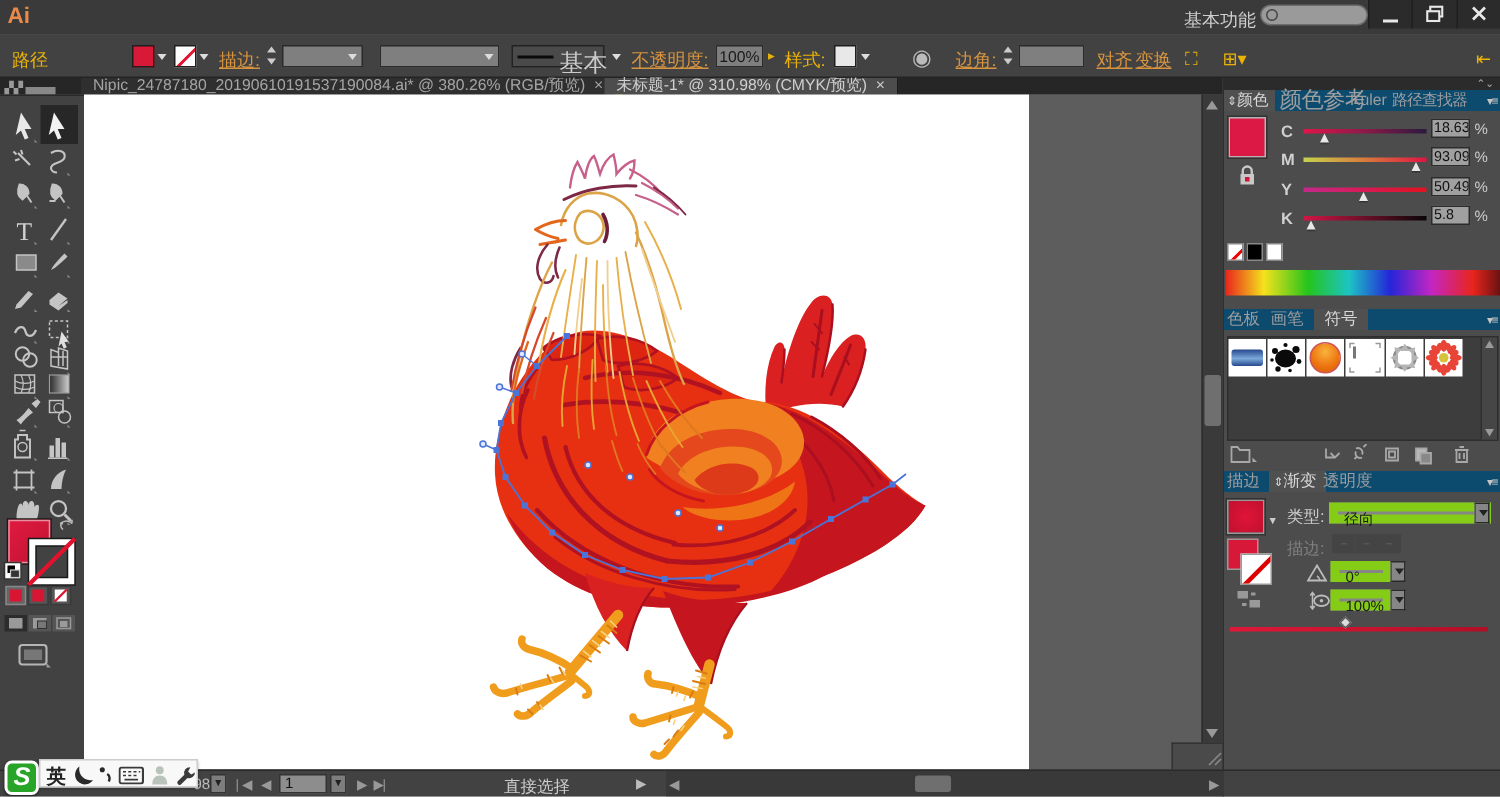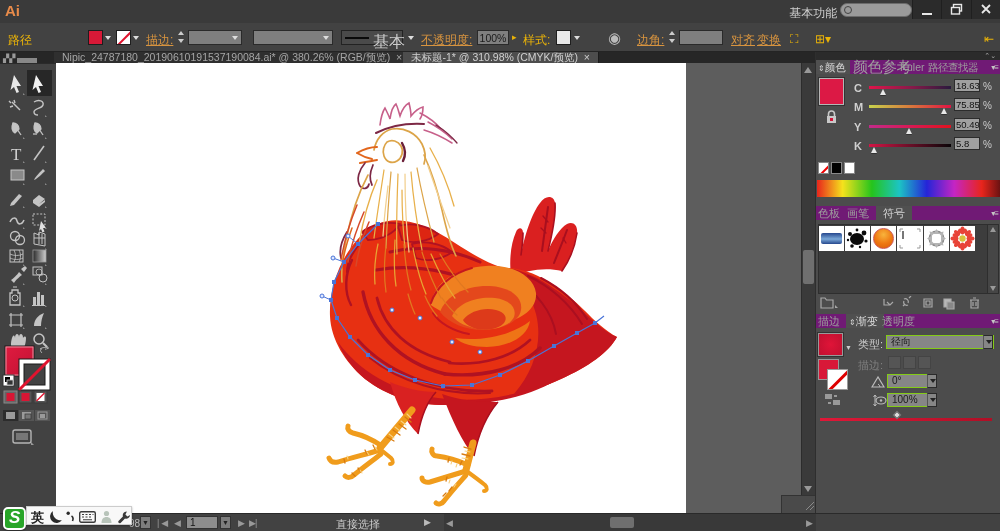--- a/index.html
+++ b/index.html
@@ -33,31 +33,31 @@
 
 #toolbar{position:absolute;left:0;top:63px;width:56px;height:450px;background:#424242;border-top:1px solid #2a2a2a}
 
 #artboard{position:absolute;left:56px;top:63px;width:630px;height:450px;background:#ffffff}
 #paste-r{position:absolute;left:686px;top:63px;width:115px;height:450px;background:#5d5d5d}
 #vscroll{position:absolute;left:801px;top:63px;width:14px;height:450px;background:#3a3a3a;border-left:1px solid #2c2c2c}
 #vthumb{position:absolute;left:803px;top:250px;width:11px;height:34px;background:#6f6f6f;border-radius:2px}
 .scar{position:absolute;width:0;height:0}
 
 #rpanel{position:absolute;left:815px;top:52px;width:185px;height:479px;background:#4c4c4c;border-left:1px solid #2e2e2e}
-.ptabbar{position:absolute;left:0;width:185px;height:14px;background:#701a75}
+.ptabbar{position:absolute;left:0;width:185px;height:14px;background:#0c4a6e}
 .ptab{position:absolute;top:0;height:14px;font-size:11px;line-height:14px;color:#9d9d9d}
 .ptab.on{background:#505050;color:#d8d8d8}
 .pmenu{position:absolute;right:3px;top:3px;color:#c5c5c5;font-size:8px;letter-spacing:-1px}
 .cmrow{position:absolute;left:38px;height:14px}
 .cmletter{position:absolute;left:0;top:1px;color:#d0d0d0;font-size:11px;font-weight:bold}
 .cmtrack{position:absolute;left:15px;top:5px;width:82px;height:3px}
 .cmthumb{position:absolute;top:8px;width:0;height:0;border-left:3.5px solid transparent;border-right:3.5px solid transparent;border-bottom:6px solid #e8e8e8;filter:drop-shadow(0 1px 0 #333)}
 .cmbox{position:absolute;left:100px;top:-2px;width:26px;height:13px;background:#a0a0a0;border:1px solid #2c2c2c;color:#111;font-size:9.5px;line-height:11px;padding-left:1px;overflow:hidden}
 .cmpct{position:absolute;left:129px;top:0;color:#ccc;font-size:10px}
-.gbox{position:absolute;background:#868686;border:1px solid #84cc16;color:#1a1a1a;font-size:10px;line-height:12px;padding-left:4px}
+.gbox{position:absolute;background:#868686;border:6px solid #84cc16;color:#1a1a1a;font-size:10px;line-height:12px;padding-left:4px}
 .gbtn{position:absolute;width:10px;height:12px;background:#868686;border:1px solid #2a2a2a;border-left:1px solid #555}
 .gbtn:before{content:"";position:absolute;left:1.5px;top:4px;border-left:3px solid transparent;border-right:3px solid transparent;border-top:4px solid #222}
 
 #statusbar{position:absolute;left:0;top:513px;width:1000px;height:18px;background:#424242;border-top:1px solid #2a2a2a}
 #hscroll{position:absolute;left:444px;top:514px;width:372px;height:17px;background:#393939}
 #hthumb{position:absolute;left:610px;top:517px;width:24px;height:11px;background:#6f6f6f;border-radius:2px}
 
 #corner{position:absolute;left:781px;top:495px;width:35px;height:18px;background:#4a4a4a;border-left:1px solid #333;border-top:1px solid #333}
 
 #sogou{position:absolute;left:2px;top:503px;width:228px;height:28px}
@@ -429,21 +429,21 @@
     <div class="cmletter">C</div>
     <div class="cmtrack" style="background:linear-gradient(90deg,#e0144a,#8c1a4a,#2a1a3e)"></div>
     <div class="cmthumb" style="left:26px"></div>
     <div class="cmbox">18.63</div>
       <div class="cmpct">%</div>
   </div>
   <div class="cmrow" style="top:48px;width:140px">
     <div class="cmletter">M</div>
     <div class="cmtrack" style="background:linear-gradient(90deg,#c6d24c,#d87a3c,#e01443)"></div>
     <div class="cmthumb" style="left:87px"></div>
-    <div class="cmbox">75.85</div>
+    <div class="cmbox">93.09</div>
       <div class="cmpct">%</div>
   </div>
   <div class="cmrow" style="top:68px;width:140px">
     <div class="cmletter">Y</div>
     <div class="cmtrack" style="background:linear-gradient(90deg,#c32a8a,#d81a55,#e01320)"></div>
     <div class="cmthumb" style="left:52px"></div>
     <div class="cmbox">50.49</div>
       <div class="cmpct">%</div>
   </div>
   <div class="cmrow" style="top:87px;width:140px">

